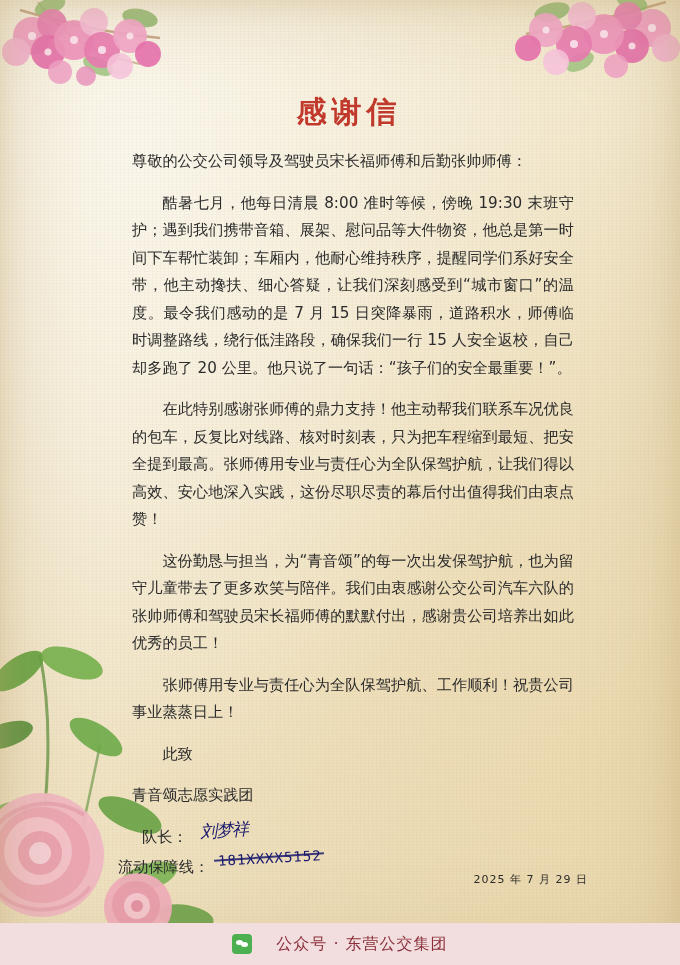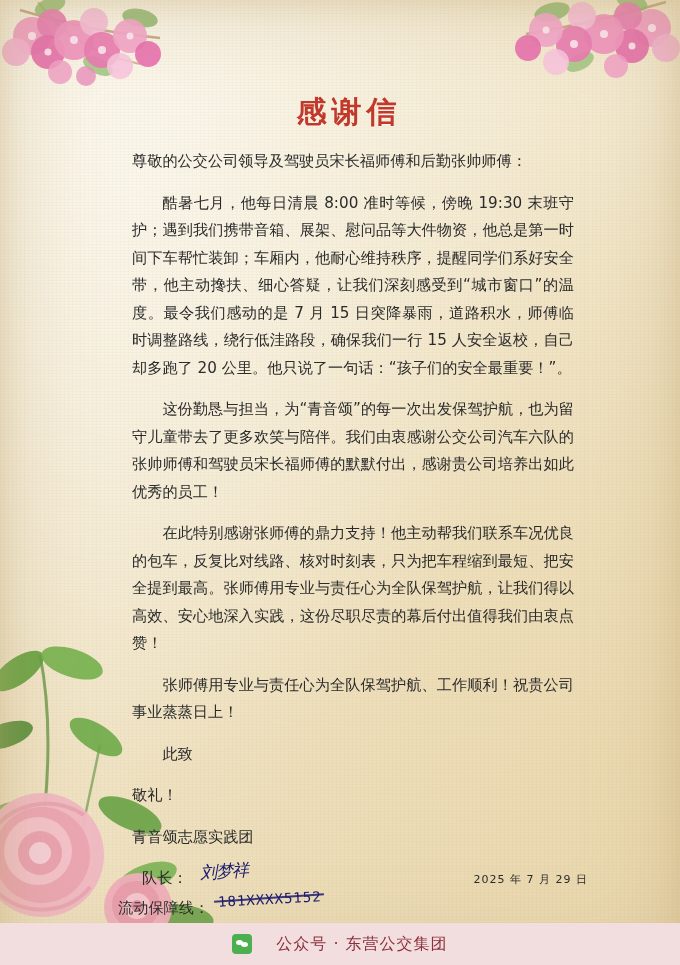--- a/index.html
+++ b/index.html
@@ -303,27 +303,26 @@
       </g>
     </g>
   </svg>
 
   <div class="letter">
     <div class="title">感谢信</div>
 
     <div class="body-text">
       <p>尊敬的公交公司领导及驾驶员宋长福师傅和后勤张帅师傅：</p>
       <p class="p-indent">酷暑七月，他每日清晨 8:00 准时等候，傍晚 19:30 末班守护；遇到我们携带音箱、展架、慰问品等大件物资，他总是第一时间下车帮忙装卸；车厢内，他耐心维持秩序，提醒同学们系好安全带，他主动搀扶、细心答疑，让我们深刻感受到“城市窗口”的温度。最令我们感动的是 7 月 15 日突降暴雨，道路积水，师傅临时调整路线，绕行低洼路段，确保我们一行 15 人安全返校，自己却多跑了 20 公里。他只说了一句话：“孩子们的安全最重要！”。</p>
+      <p class="p-indent">在此特别感谢张师傅的鼎力支持！他主动帮我们联系车况优良的包车，反复比对线路、核对时刻表，只为把车程缩到最短、把安全提到最高。张师傅用专业与责任心为全队保驾护航，让我们得以高效、安心地深入实践，这份尽职尽责的幕后付出值得我们由衷点赞！</p>
       <p class="p-indent">这份勤恳与担当，为“青音颂”的每一次出发保驾护航，也为留守儿童带去了更多欢笑与陪伴。我们由衷感谢公交公司汽车六队的张帅师傅和驾驶员宋长福师傅的默默付出，感谢贵公司培养出如此优秀的员工！</p>
-      <p class="p-indent">在此特别感谢张师傅的鼎力支持！他主动帮我们联系车况优良的包车，反复比对线路、核对时刻表，只为把车程缩到最短、把安全提到最高。张师傅用专业与责任心为全队保驾护航，让我们得以高效、安心地深入实践，这份尽职尽责的幕后付出值得我们由衷点赞！</p>
       <p class="p-indent">张师傅用专业与责任心为全队保驾护航、工作顺利！祝贵公司事业蒸蒸日上！</p>
 
       <div class="sign-block">
         <p class="p-indent">此致</p>
-        <p class="sign-line">敬礼！</p>
         <p class="sign-line">青音颂志愿实践团</p>
         <div class="sig-row">
           <span class="sig-label">队长：</span>
           <span class="handwriting">刘梦祥</span>
         </div>
         <div class="phone-row">
           <span class="sig-label">流动保障线：</span>
           <span class="phone-written">181XXXX5152</span>
           <span class="phone-strike"></span>
         </div>

